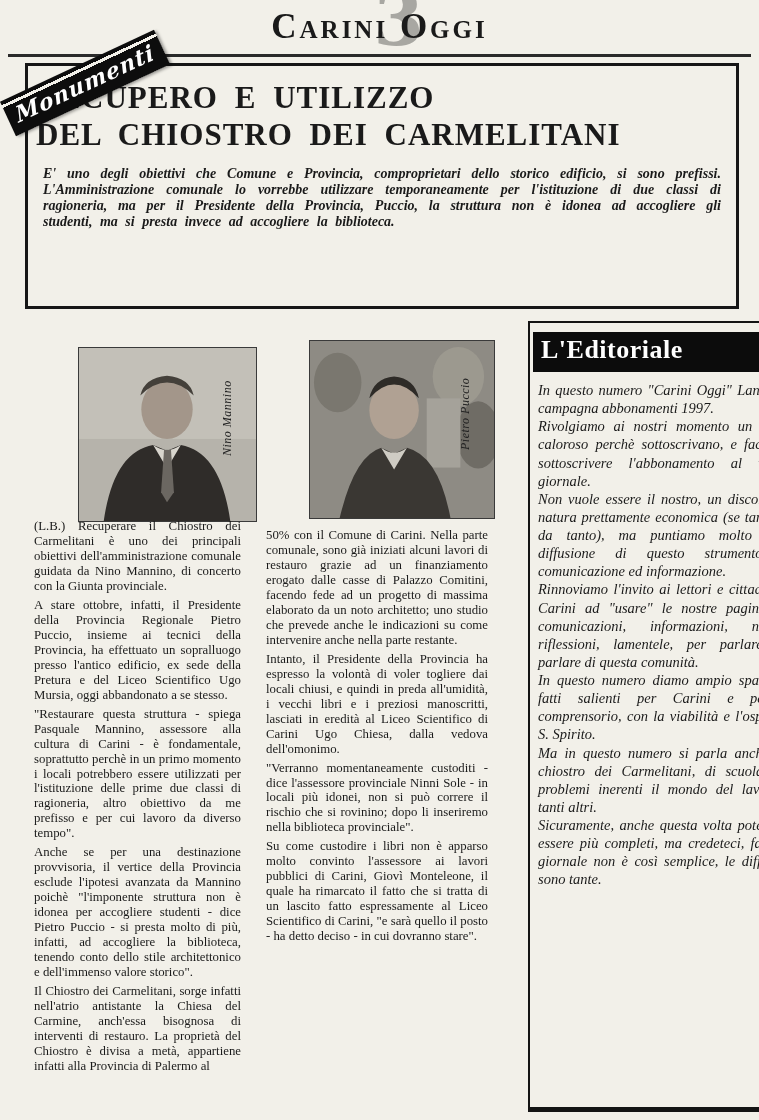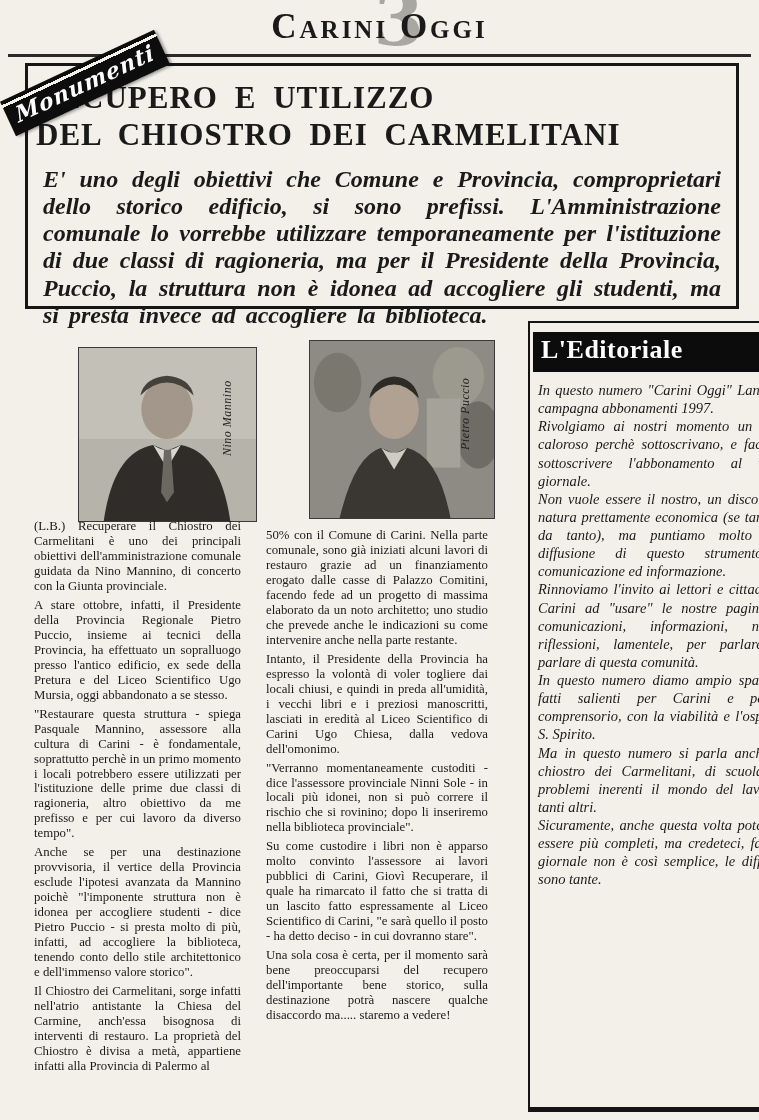--- a/index.html
+++ b/index.html
@@ -38,21 +38,21 @@
   .article-box{
     position:absolute;top:63px;left:25px;width:714px;height:246px;
     border:3px solid #161616;box-sizing:border-box;
   }
   .article-title{
     margin:14px 8px 0;text-align:left;font-weight:bold;
     font-size:31px;line-height:1.18;letter-spacing:1px;word-spacing:8px;
   }
   .article-lead{
     margin:13px 15px 16px;font-style:italic;font-weight:bold;
-    font-size:24px;line-height:1.13;word-spacing:4px;text-align:justify;
+    font-size:14px;line-height:1.13;word-spacing:4px;text-align:justify;
   }
 
   
   .photo{position:absolute;border:1px solid #3a3a3a;box-sizing:border-box;background:#b0ada6;}
   .photo svg{display:block;width:100%;height:100%;}
   .photo1{top:331px;left:38px;width:179px;height:175px;}
   .photo2{top:324px;left:269px;width:186px;height:179px;}
   .caption{
     position:absolute;writing-mode:vertical-rl;transform:rotate(180deg);
     font-style:italic;font-size:12px;color:#222;text-align:center;letter-spacing:.5px;
@@ -139,22 +139,21 @@
     <p>A stare ottobre, infatti, il Presidente della Provincia Regionale Pietro Puccio, insieme ai tecnici della Provincia, ha effettuato un sopralluogo presso l'antico edificio, ex sede della Pretura e del Liceo Scientifico Ugo Mursia, oggi abbandonato a se stesso.</p>
     <p>"Restaurare questa struttura - spiega Pasquale Mannino, assessore alla cultura di Carini - è fondamentale, soprattutto perchè in un primo momento i locali potrebbero essere utilizzati per l'istituzione delle prime due classi di ragioneria, altro obiettivo da me prefisso e per cui lavoro da diverso tempo".</p>
     <p>Anche se per una destinazione provvisoria, il vertice della Provincia esclude l'ipotesi avanzata da Mannino poichè "l'imponente struttura non è idonea per accogliere studenti - dice Pietro Puccio - si presta molto di più, infatti, ad accogliere la biblioteca, tenendo conto dello stile architettonico e dell'immenso valore storico".</p>
     <p>Il Chiostro dei Carmelitani, sorge infatti nell'atrio antistante la Chiesa del Carmine, anch'essa bisognosa di interventi di restauro. La proprietà del Chiostro è divisa a metà, appartiene infatti alla Provincia di Palermo al</p>
   </div>
 
   <div class="col col2">
     <p>50% con il Comune di Carini. Nella parte comunale, sono già iniziati alcuni lavori di restauro grazie ad un finanziamento erogato dalle casse di Palazzo Comitini, facendo fede ad un progetto di massima elaborato da un noto architetto; uno studio che prevede anche le indicazioni su come intervenire anche nella parte restante.</p>
     <p>Intanto, il Presidente della Provincia ha espresso la volontà di voler togliere dai locali chiusi, e quindi in preda all'umidità, i vecchi libri e i preziosi manoscritti, lasciati in eredità al Liceo Scientifico di Carini Ugo Chiesa, dalla vedova dell'omonimo.</p>
     <p>"Verranno momentaneamente custoditi - dice l'assessore provinciale Ninni Sole - in locali più idonei, non si può correre il rischio che si rovinino; dopo li inseriremo nella biblioteca provinciale".</p>
-    <p>Su come custodire i libri non è apparso molto convinto l'assessore ai lavori pubblici di Carini, Giovì Recuperare, il quale ha rimarcato il fatto che si tratta di un lascito fatto espressamente al Liceo Scientifico di Carini, "e sarà quello il posto - ha detto deciso - in cui dovranno stare".</p>
-    <p>Una sola cosa è certa, per il momento sarà bene preoccuparsi del recupero dell'importante bene storico, sulla destinazione potrà nascere qualche disaccordo ma..... staremo a vedere!</p>
+    <p>Su come custodire i libri non è apparso molto convinto l'assessore ai lavori pubblici di Carini, Giovì Monteleone, il quale ha rimarcato il fatto che si tratta di un lascito fatto espressamente al Liceo Scientifico di Carini, "e sarà quello il posto - ha detto deciso - in cui dovranno stare".</p>
   </div>
 
   <aside class="editorial">
     <div class="editorial-header">
       <span>L'Editoriale</span>
     </div>
     <div class="editorial-body">
       <p>In questo numero "Carini Oggi" Lancia la campagna abbonamenti 1997.</p>
       <p>Rivolgiamo ai nostri momento un invito caloroso perchè sottoscrivano, e facciano sottoscrivere l'abbonamento al vostro giornale.</p>
       <p>Non vuole essere il nostro, un discorso di natura prettamente economica (se tanto mi da tanto), ma puntiamo molto sulla diffusione di questo strumento di comunicazione ed informazione.</p>

